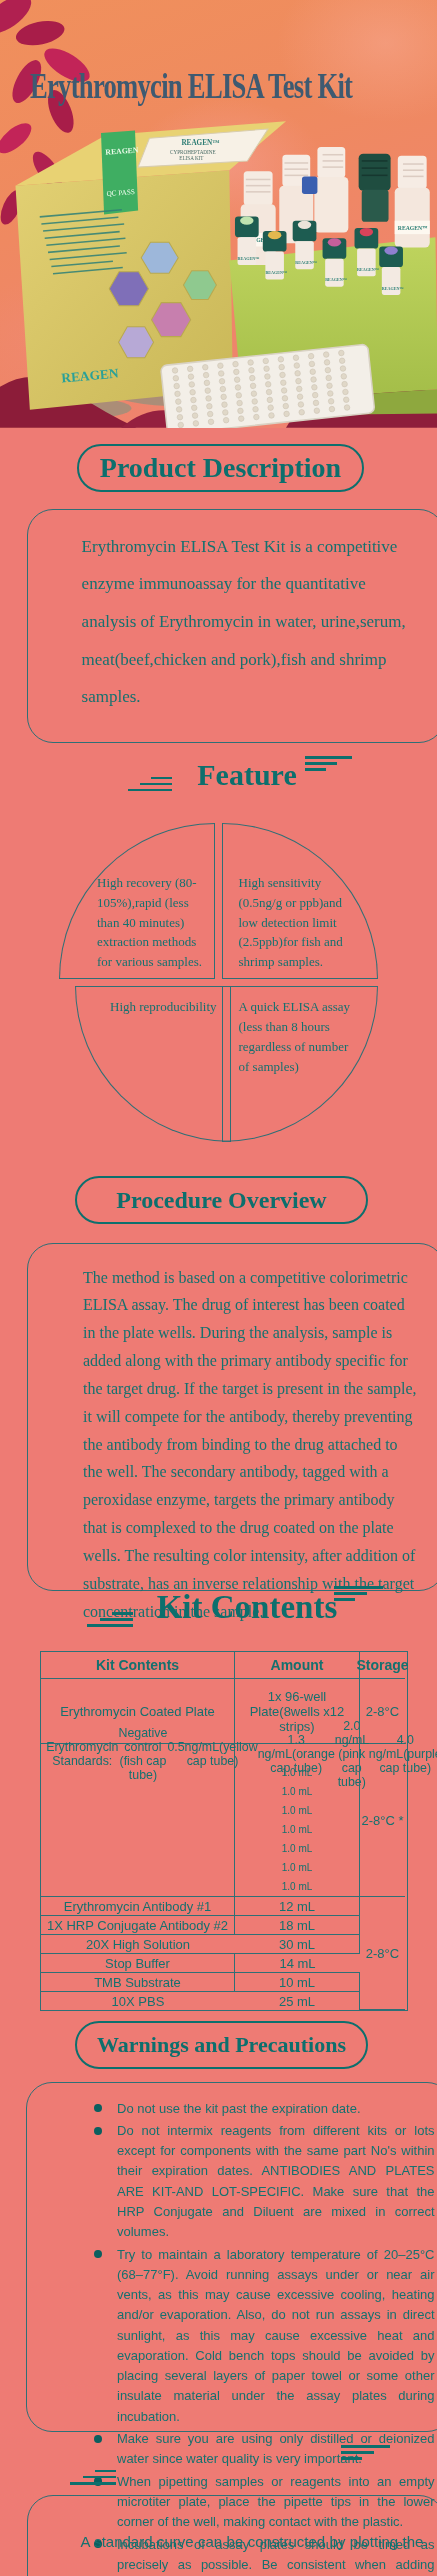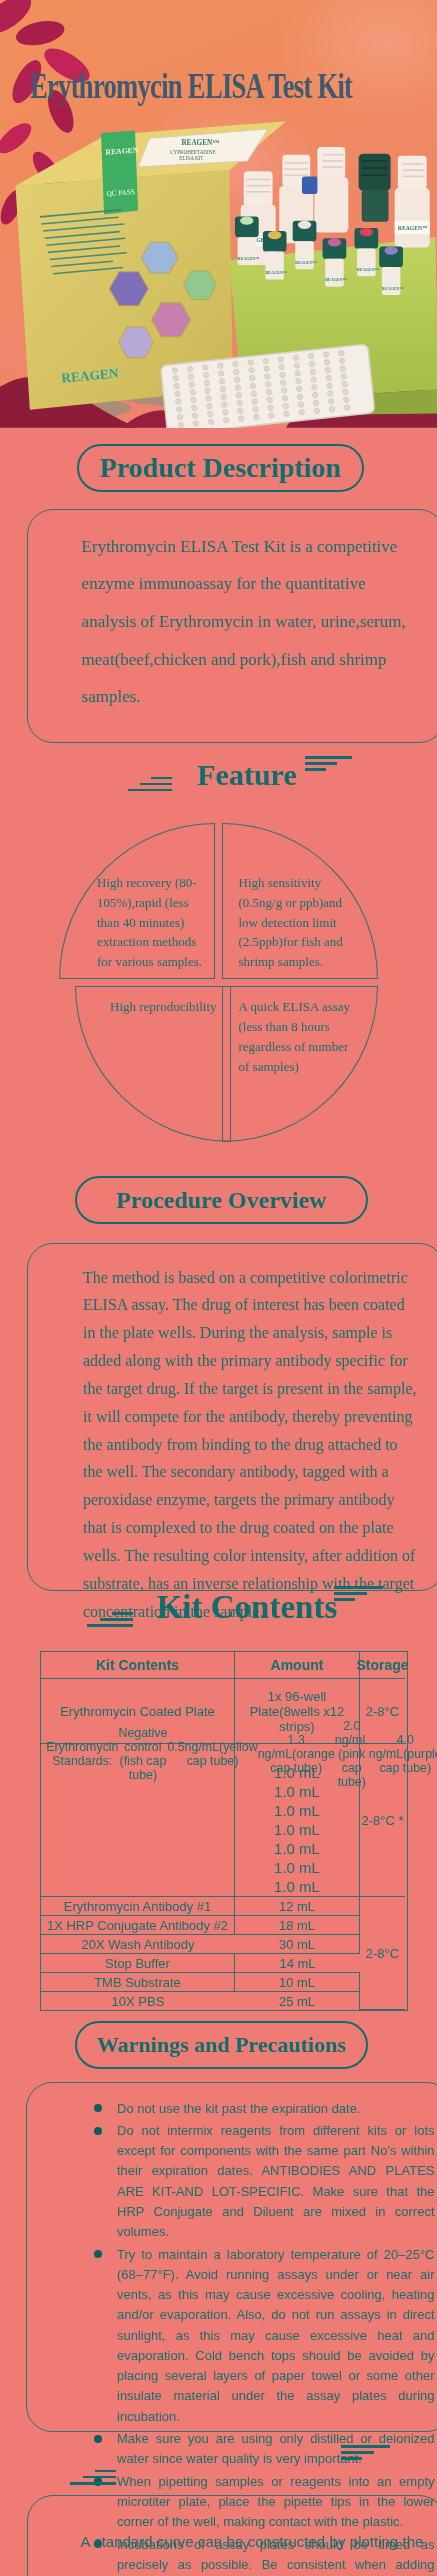--- a/index.html
+++ b/index.html
@@ -75,21 +75,21 @@
   #kit-table .c{border-right:1px solid var(--border);border-bottom:1px solid var(--border);
      display:flex;align-items:center;justify-content:center;text-align:center;font-size:13px;}
   #kit-table .c:nth-child(3n){border-right:none;}
   #kit-table .hd{height:26px;font-weight:bold;font-size:14px;}
   .rowPlate{height:64px;}
   .grpA{flex-direction:row;align-items:stretch !important;justify-content:flex-start !important;}
   .grpA .gl{height:19px;display:flex;align-items:center;font-size:12.4px;}
   .grpA .gl.t{padding-left:5.2px;font-weight:normal;}
   .grpA .gl.i{justify-content:center;}
   .grpB{flex-direction:column;justify-content:flex-start !important;}
-  .grpB .gl{height:19px;display:flex;align-items:center;justify-content:center;font-size:15px;}
+  .grpB .gl{height:19px;display:flex;align-items:center;justify-content:center;font-size:10px;}
   .rr{height:18px;}
   .noB{border-bottom:none !important;}
 </style>
 </head>
 <body>
 
 <div id="photo" class="abs">
   <svg width="438" height="428" viewBox="0 0 850 830">
     <defs>
       <linearGradient id="gBox" x1="0" y1="0" x2="1" y2="1">
@@ -433,21 +433,21 @@
     <div class="gl">1.0 mL</div>
     <div class="gl">1.0 mL</div>
   </div>
   <div class="c">2-8°C *</div>
 
   <div class="c rr">Erythromycin Antibody #1</div>
   <div class="c rr">12 mL</div>
   <div class="c" style="grid-row:span 6;">2-8°C</div>
   <div class="c rr">1X HRP Conjugate    Antibody #2</div>
   <div class="c rr">18 mL</div>
-  <div class="c rr">20X Wash Antibody</div>
+  <div class="c rr">20X High Solution</div>
   <div class="c rr">30 mL</div>
   <div class="c rr">Stop Buffer</div>
   <div class="c rr">14 mL</div>
   <div class="c rr">TMB Substrate</div>
   <div class="c rr">10 mL</div>
   <div class="c rr noB">10X PBS</div>
   <div class="c rr noB">25 mL</div>
 </div>
 
 <div id="pill-wp" class="abs pill">Warnings and Precautions</div>

